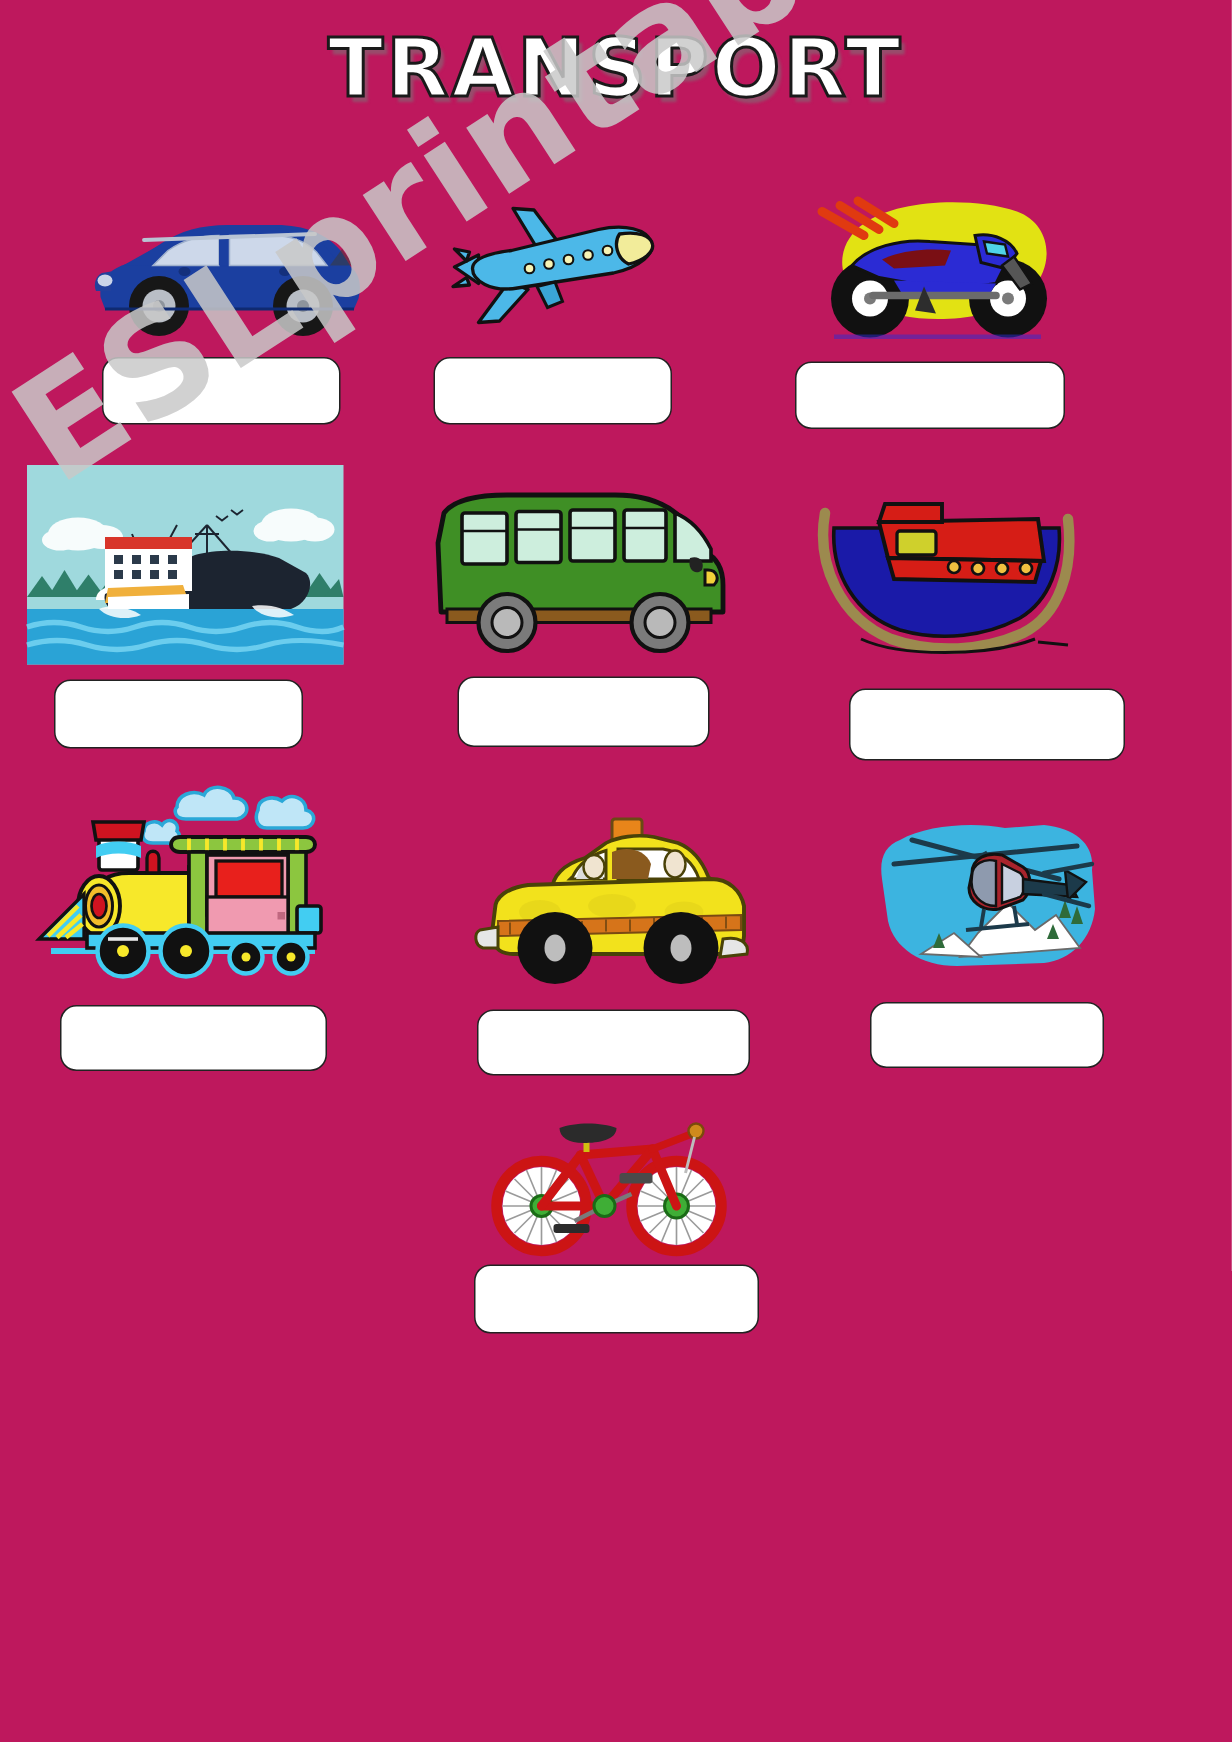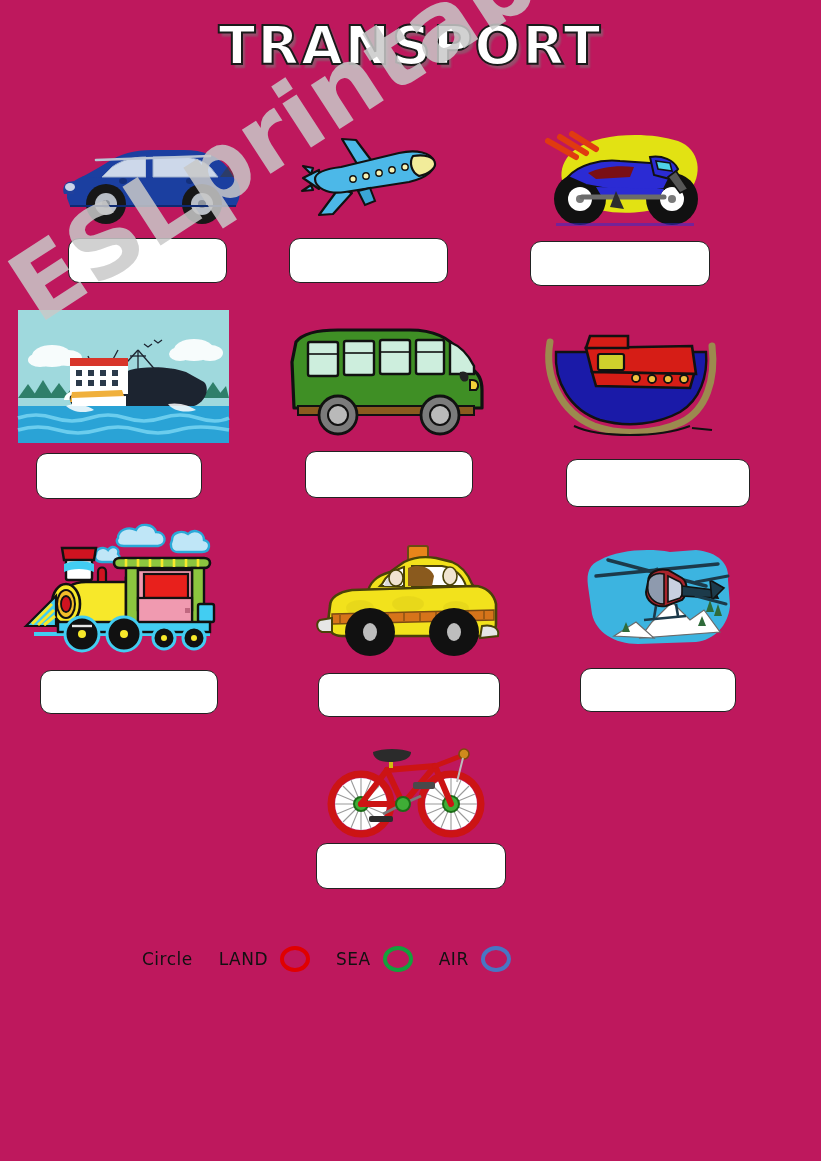--- a/index.html
+++ b/index.html
@@ -476,29 +476,14 @@
       </g>
       <circle cx="78" cy="62" r="7" fill="#3fae36" stroke="#1a6b16" stroke-width="2"></circle>
       <rect x="44" y="74" width="24" height="6" rx="2" fill="#2b2b2b"></rect>
       <line x1="68" y1="62" x2="48" y2="62" stroke="#cc1414" stroke-width="5"></line>
     </svg>
   </div>
   <div class="answer-box" style="left:316px;top:843px;width:190px;height:46px;">
     
   </div>
 
-  <div class="footer">
-    <span class="footer-word">Circle</span>
-    <span class="gap-lg"></span>
-    <span class="footer-word">LAND</span>
-    <span class="gap-sm"></span>
-    <span class="ring" style="border:4px solid #e00000;"></span>
-    <span class="gap-lg"></span>
-    <span class="footer-word">SEA</span>
-    <span class="gap-sm"></span>
-    <span class="ring" style="border:4px solid #13a03c;"></span>
-    <span class="gap-lg"></span>
-    <span class="footer-word">AIR</span>
-    <span class="gap-sm"></span>
-    <span class="ring" style="border:4px solid #4876c4;"></span>
-  </div>
 
 </div>
 
 </body></html>

